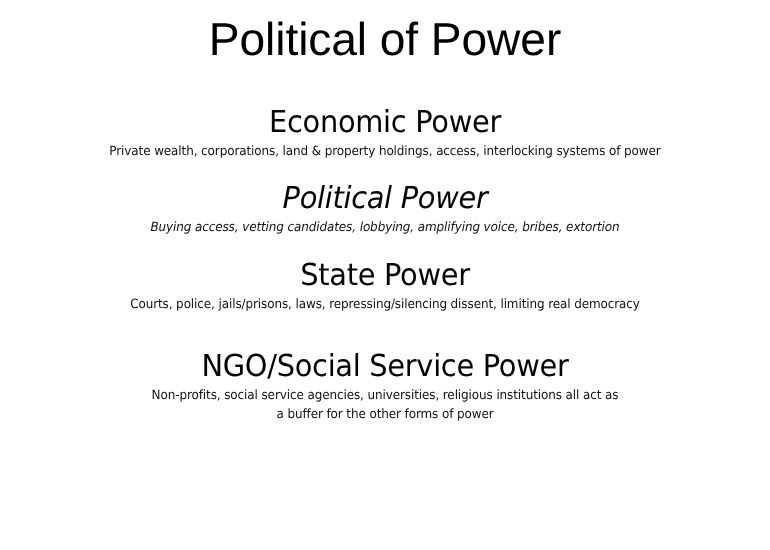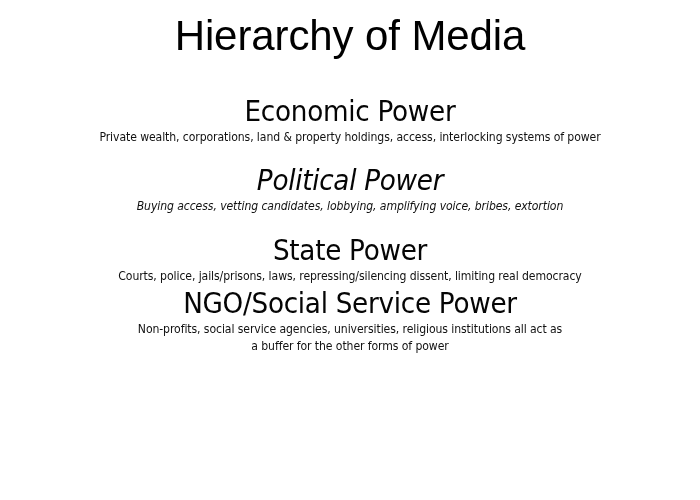--- a/index.html
+++ b/index.html
@@ -77,28 +77,28 @@
   .tier-subtitle .sub-line {
     display: block;
     white-space: nowrap;
   }
 
   
   .tier.t-economic  { margin-top: 0px; }
   .tier.t-political { margin-top: 15.5px; font-style: italic; }
   .tier.t-state     { margin-top: 17px; }
   .tier.t-media     { margin-top: 13.5px; }
-  .tier.t-ngo       { margin-top: 0; }
+  .tier.t-ngo       { margin-top: 30px; }
 </style>
 </head>
 <body>
 
 <div id="slide">
 
-  <div id="slide-title">Hierarchy of Media</div>
+  <div id="slide-title">Political of Power</div>
 
   <div id="tier-list">
 
     <div class="tier t-economic">
       <div class="tier-heading">Economic Power</div>
       <div class="tier-subtitle">
         <span class="sub-line">Private wealth, corporations, land &amp; property holdings, access, interlocking systems of power</span>
       </div>
     </div>
 

